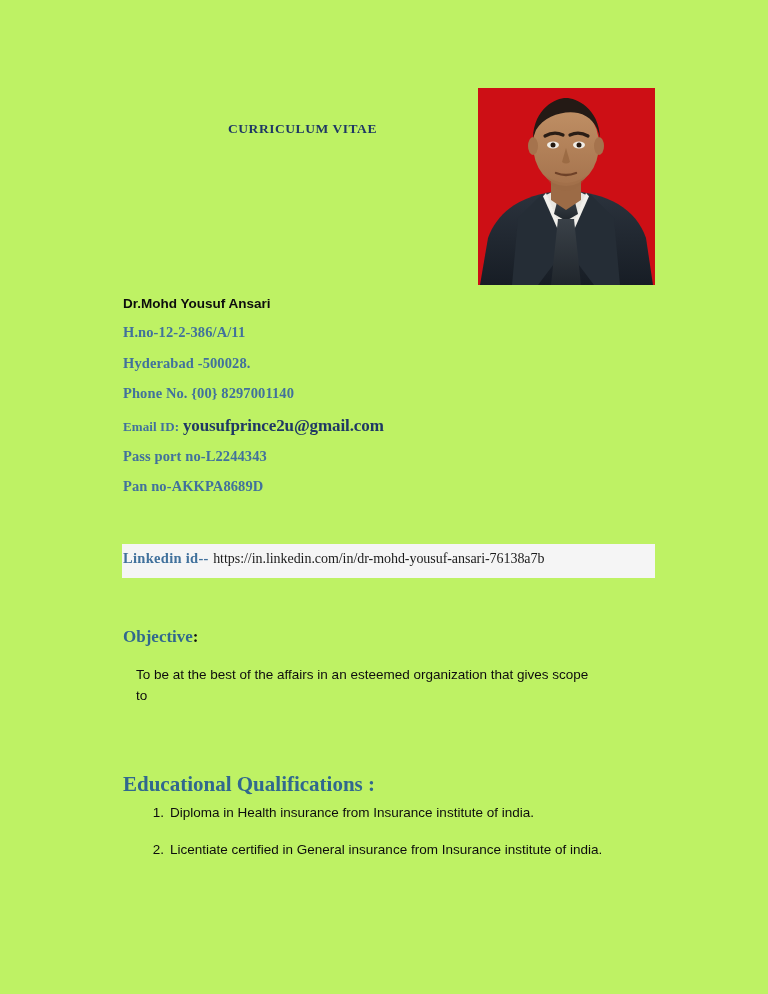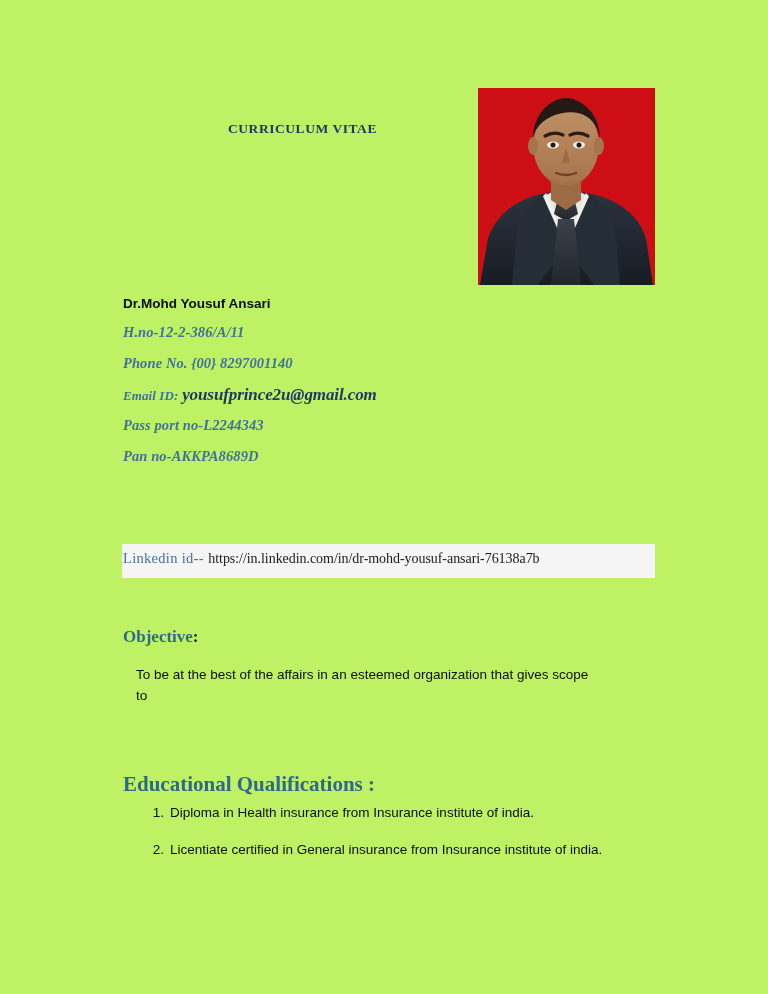--- a/index.html
+++ b/index.html
@@ -65,21 +65,20 @@
     white-space: nowrap;
   }
   .c-line {
     font-family: "Liberation Serif", serif;
     font-weight: bold;
     font-size: 14.5px;
     color: #41719c;
     margin-bottom: 13.5px;
     white-space: nowrap;
     letter-spacing: 0.1px;
-    font-style: italic;
   }
   .c-line.email {
     margin-bottom: 12px;
   }
   .email-label {
     font-size: 13px;
     color: #41719c;
   }
   .email-value {
     font-family: "Liberation Serif", serif;
@@ -99,21 +98,21 @@
     background: #f5f5f5;
   }
   .linkedin-text {
     position: absolute;
     left: 123px;
     top: 549px;
     white-space: nowrap;
   }
   .li-label {
     font-family: "Liberation Serif", serif;
-    font-weight: normal;
+    font-weight: bold;
     font-size: 14.5px;
     color: #41719c;
     letter-spacing: 0.3px;
   }
   .li-url {
     font-family: "Liberation Serif", serif;
     font-weight: normal;
     font-size: 14px;
     color: #1a1a1a;
     letter-spacing: -0.05px;
@@ -244,20 +243,21 @@
 
       <path d="M68 88 q 20 14 40 0 q -6 14 -20 15 q -14 -1 -20 -15 Z" fill="#9a6a45" opacity="0.35"></path>
     </svg>
   </div>
 
   <div class="contact">
     <div class="c-name">Dr.Mohd Yousuf Ansari</div>
 
     <div class="c-line">H.no-12-2-386/A/11</div>
 
+    <div class="c-line">Hyderabad -500028.</div>
 
     <div class="c-line">Phone No. {00} 8297001140</div>
 
     <div class="c-line email">
       <span class="email-label">Email ID:</span>
       <span class="email-value">yousufprince2u@gmail.com</span>
     </div>
 
     <div class="c-line">Pass port no-L2244343</div>
 

